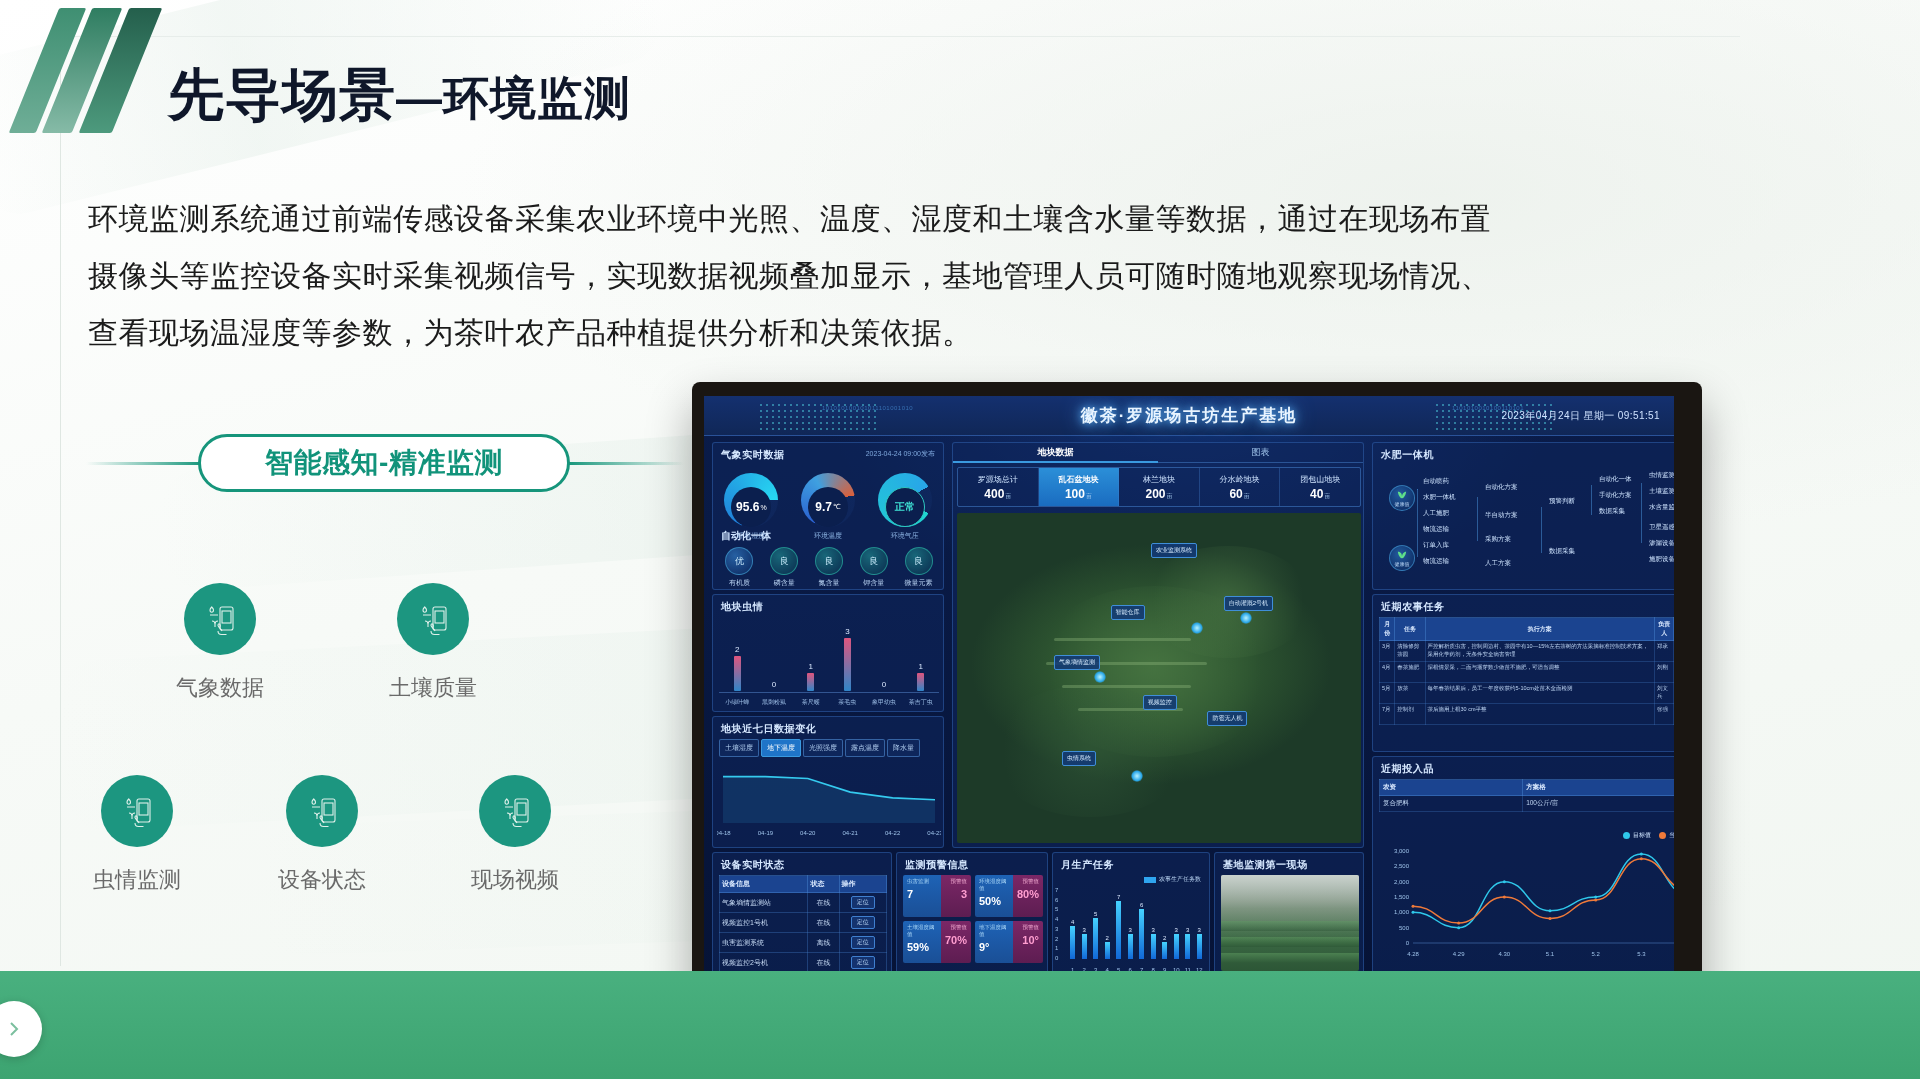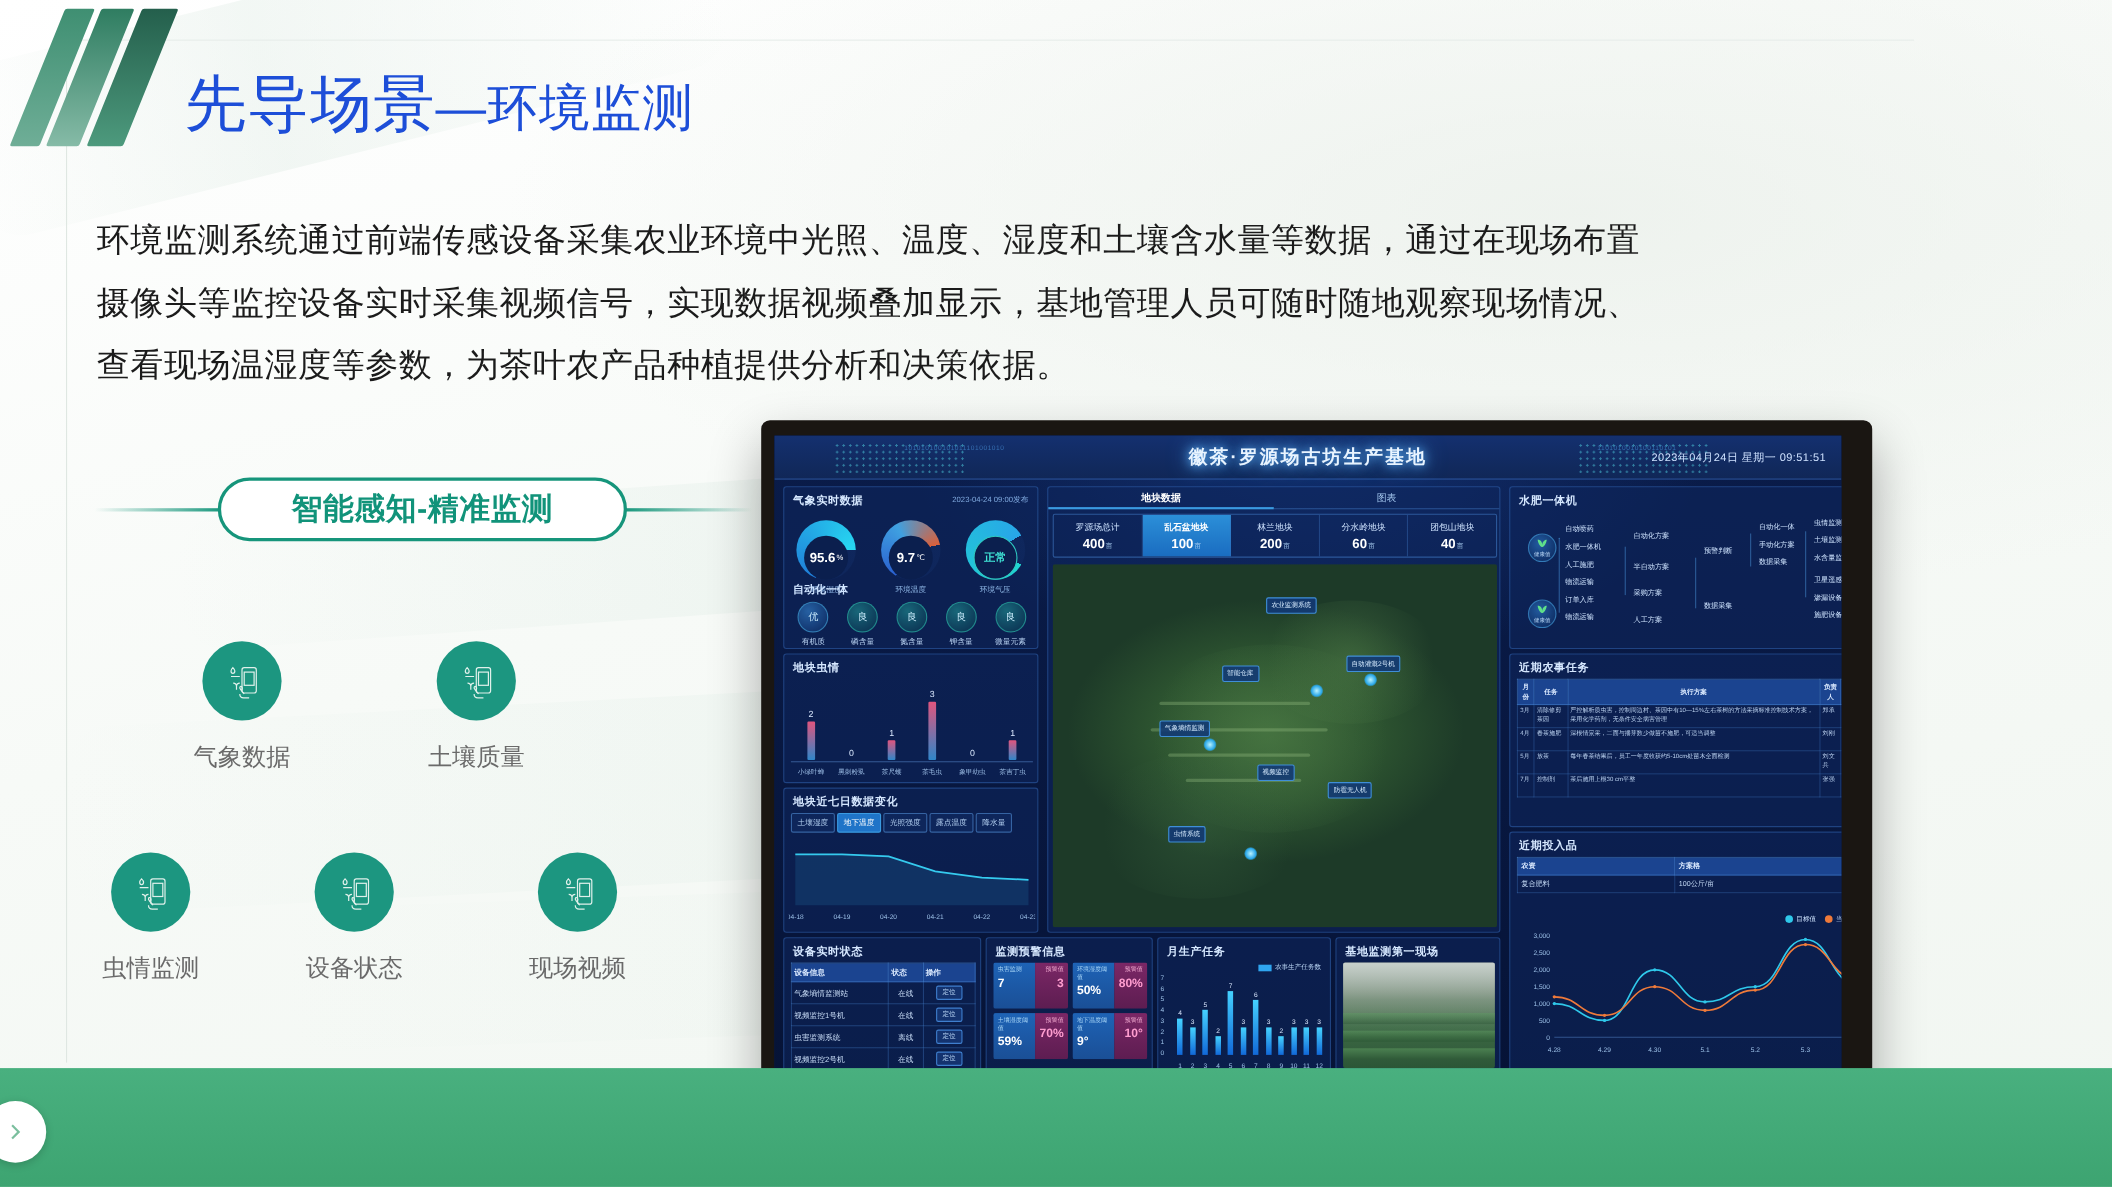--- a/index.html
+++ b/index.html
@@ -35,22 +35,22 @@
   .chev i:nth-child(2){left:33px;top:0;  width:30px; height:125px;
         background:linear-gradient(180deg,#2f7d61,#86bba7);}
   .chev i:nth-child(3){left:70px;top:0;  width:33px; height:125px;
         background:linear-gradient(180deg,#245f4c,#4d9a7d);}
 
   
   .vrule{position:absolute;left:60px;top:36px;width:1px;height:930px;background:#dfe7e2;}
   .hrule{position:absolute;left:60px;top:36px;width:1680px;height:1px;background:#e7edea;}
 
   
-  .headline{position:absolute; left:168px; top:58px; font-size:56px; font-weight:normal;
-            letter-spacing:1px; color:#1d4ed8; white-space:nowrap;}
+  .headline{position:absolute; left:168px; top:58px; font-size:56px; font-weight:bold;
+            letter-spacing:1px; color:#0f172a; white-space:nowrap;}
   .headline .sub{font-size:46px;}
 
   
   .para{position:absolute; left:88px; top:190px; width:1420px;
         font-size:30px; line-height:57px; color:#1b1b1b; letter-spacing:.5px;}
 
   
   .pill-wrap{position:absolute; left:86px; top:434px; width:600px; height:58px;}
   .pill-line-l{position:absolute;left:0;top:28px;width:118px;height:3px;
      background:linear-gradient(90deg,rgba(20,150,120,0) 0%,#14957a 100%);}
@@ -62,21 +62,21 @@
 
   
   .feat{position:absolute; text-align:center; width:150px;}
   .circ{width:72px;height:72px;border-radius:50%;background:#1c9680;margin:0 auto;
         display:flex;align-items:center;justify-content:center;}
   .feat .lab{margin-top:18px;font-size:22px;color:#6a6a6a;white-space:nowrap;}
   .f1{left:145px; top:583px;}
   .f2{left:358px; top:583px;}
   .f3{left:62px;  top:775px;}
   .f4{left:247px; top:775px;}
-  .f5{left:450px; top:775px;}
+  .f5{left:440px; top:775px;}
 
   
   .greenband{position:absolute;left:0;bottom:0;width:1920px;height:108px;
      background:linear-gradient(180deg,#49b07f 0%,#3da471 100%);}
   .navbtn{position:absolute;left:0;bottom:22px;width:56px;height:56px;border-radius:50%;
      background:#ffffff;display:flex;align-items:center;justify-content:center;
      box-shadow:0 2px 8px rgba(0,0,0,.18); transform:translateX(-14px);}
   .navbtn svg{stroke:#7bbf9e;}
 
   

